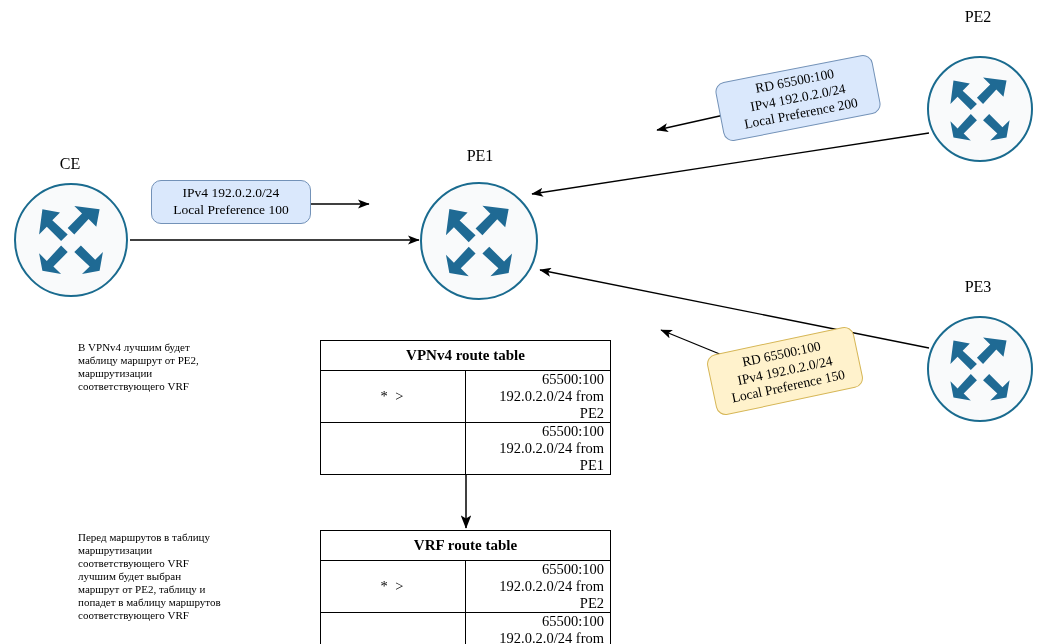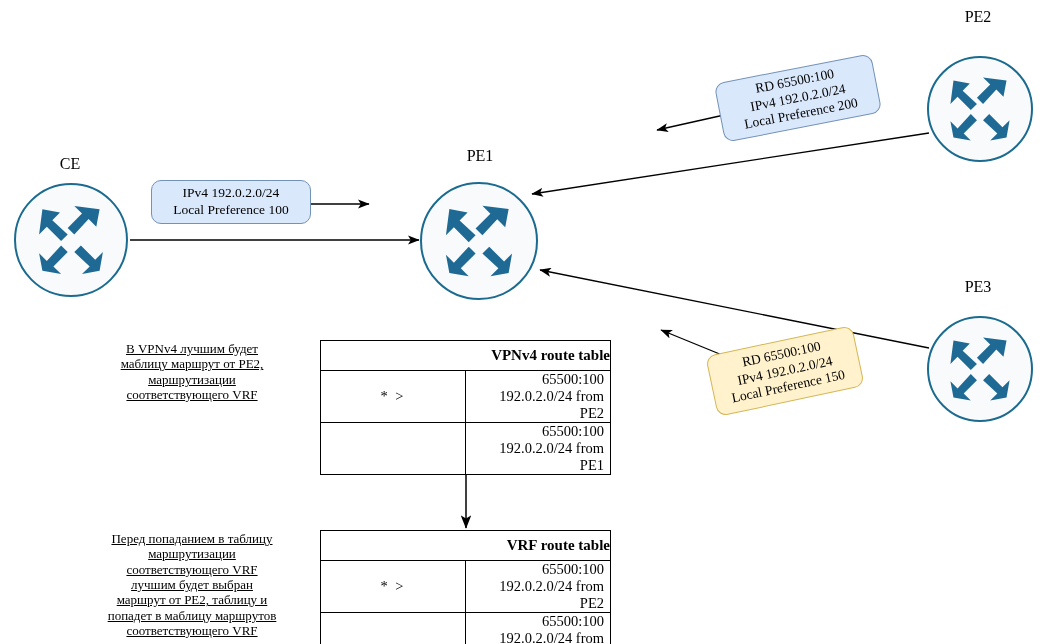--- a/index.html
+++ b/index.html
@@ -79,21 +79,21 @@
     table-layout: fixed;
   }
   .rt td, .rt th {
     border: 1.3px solid #000000;
     font-family: "Liberation Serif", serif;
     box-sizing: border-box;
   }
   .rt th {
     font-size: 15px;
     font-weight: bold;
-    text-align: right;
+    text-align: center;
     height: 30px;
     padding: 0;
   }
   .rt td {
     font-size: 14.5px;
     height: 30px;
     padding: 0 6px;
   }
   .rt td.flagcell {
     width: 65px;
@@ -101,25 +101,24 @@
     letter-spacing: 2px;
   }
   .rt td.routecell {
     text-align: right;
     padding-left: 10px;
   }
   
   .note {
     position: absolute;
     font-family: "Liberation Serif", serif;
-    font-size: 13px;
+    font-size: 11px;
     line-height: 1.18;
-    text-align: center;
+    text-align: left;
     color: #000;
-    text-decoration: underline;
   }
 </style>
 </head>
 <body>
 
 <div id="canvas">
 
   <svg class="layer-svg" viewBox="0 0 1051 644" xmlns="http://www.w3.org/2000/svg">
     <defs>
       <marker id="arrowhead" markerWidth="9" markerHeight="7" refX="8.5" refY="3.5" orient="auto" markerUnits="strokeWidth">
@@ -250,21 +249,21 @@
   </table>
 
   <div class="note" style="left:78px; top:341px; width:228px;">
     <div>В VPNv4 лучшим будет</div>
     <div>маблицу маршрут от PE2,</div>
     <div>маршрутизации</div>
     <div>соответствующего VRF</div>
   </div>
 
   <div class="note" style="left:78px; top:531px; width:228px;">
-    <div>Перед попаданием в таблицу</div>
+    <div>Перед маршрутов в таблицу</div>
     <div>маршрутизации</div>
     <div>соответствующего VRF</div>
     <div>лучшим будет выбран</div>
     <div>маршрут от PE2, таблицу и</div>
     <div>попадет в маблицу маршрутов</div>
     <div>соответствующего VRF</div>
   </div>
 
 </div>
 

